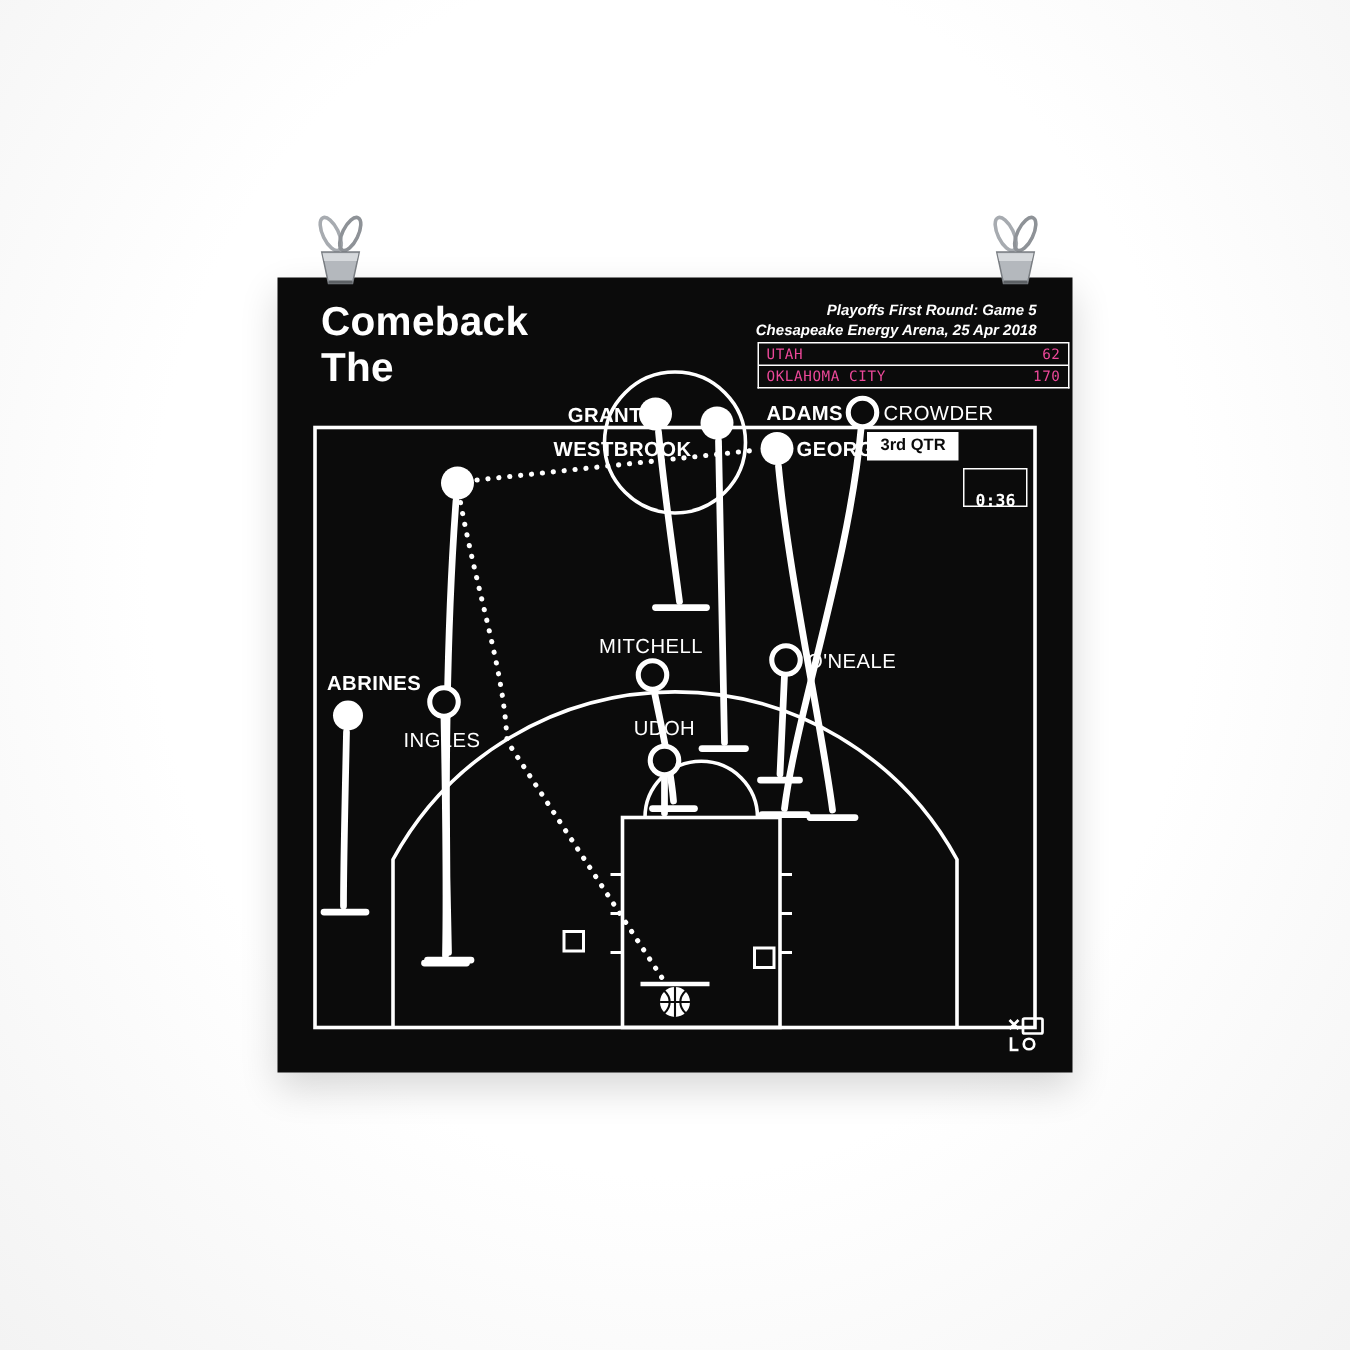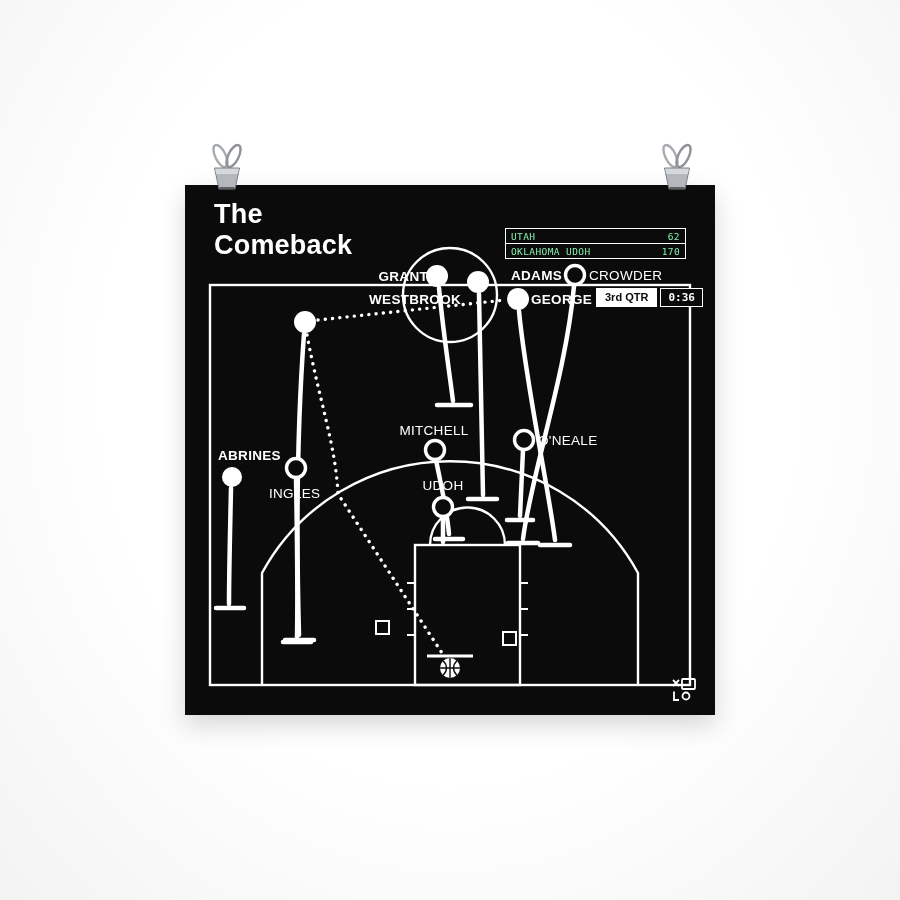--- a/index.html
+++ b/index.html
@@ -23,36 +23,36 @@
   }
   .court-svg{position:absolute;left:0;top:0;width:530px;height:530px;display:block}
   .title{
     position:absolute;left:29px;top:14px;color:#fff;
     font-weight:700;font-size:27px;line-height:1.13;letter-spacing:.2px;z-index:4;
   }
   .meta{
     position:absolute;right:24px;top:16px;color:#fff;text-align:right;
     font-style:italic;font-weight:600;font-size:10px;line-height:1.32;z-index:4;
   }
-  .scoreboard{position:absolute;left:320px;top:43px;width:181px;color:#86efac;z-index:4}
+  .scoreboard{position:absolute;left:320px;top:43px;width:208px;color:#ec4899;z-index:4}
   .score-row{
     display:flex;justify-content:space-between;align-items:center;
     border:1px solid #fff;height:14px;padding:0 5px;
     font-family:"DejaVu Sans Mono",monospace;font-size:9.5px;letter-spacing:.4px;
   }
   .score-row + .score-row{border-top:none}
   .clockbox{position:absolute;left:393px;top:103px;display:flex;height:19px;z-index:5}
   .period{
     background:#fff;color:#0b0b0b;font-weight:700;font-size:11px;
-    line-height:19px;padding:0 9px;white-space:nowrap;margin-left:18px;
+    line-height:19px;padding:0 9px;white-space:nowrap;
   }
   .time{
     background:#0b0b0b;color:#fff;border:1px solid #fff;
     font-family:"DejaVu Sans Mono",monospace;font-weight:700;font-size:11px;
-    line-height:17px;padding:0 7px;margin-left:3px;white-space:nowrap;
+    line-height:17px;padding:12px 7px;margin-left:3px;white-space:nowrap;margin-top:24px;
   }
   .logo{position:absolute;right:18px;bottom:13px;z-index:4}
 
   
   .cl{stroke:#fff;stroke-width:2.4;fill:none}
   .hash{stroke:#fff;stroke-width:2;fill:none}
   .sq{stroke:#fff;stroke-width:2;fill:none}
   .board{stroke:#fff;stroke-width:3;fill:none}
   .body-line{stroke:#fff;stroke-width:4.5;fill:none;stroke-linecap:round}
   .foot-line{stroke:#fff;stroke-width:4.5;fill:none;stroke-linecap:round}
@@ -181,32 +181,36 @@
       <g>
         <circle cx="265" cy="483" r="10" fill="#ffffff"></circle>
         <path class="seam" d="M265 473.5 L265 492.5"></path>
         <path class="seam" d="M255.5 483 L274.5 483"></path>
         <path class="seam" d="M258.3 476 C262.5 480 262.5 486 258.3 490"></path>
         <path class="seam" d="M271.7 476 C267.5 480 267.5 486 271.7 490"></path>
       </g>
     </svg>
 
     <div class="title">
+      <div>Comeback</div>
       <div>The</div>
-      <div>Comeback</div>
-    </div>
-
+    </div>
+
+    <div class="meta">
+      <div>Playoffs First Round: Game 5</div>
+      <div>Chesapeake Energy Arena, 25 Apr 2018</div>
+    </div>
 
     <div class="scoreboard">
       <div class="score-row">
         <span>UTAH</span>
         <span>62</span>
       </div>
       <div class="score-row">
-        <span>OKLAHOMA UDOH</span>
+        <span>OKLAHOMA CITY</span>
         <span>170</span>
       </div>
     </div>
 
     <div class="clockbox">
       <span class="period">3rd QTR</span>
       <span class="time">0:36</span>
     </div>
 
     <svg class="logo" width="26" height="24" viewBox="0 0 26 24">

